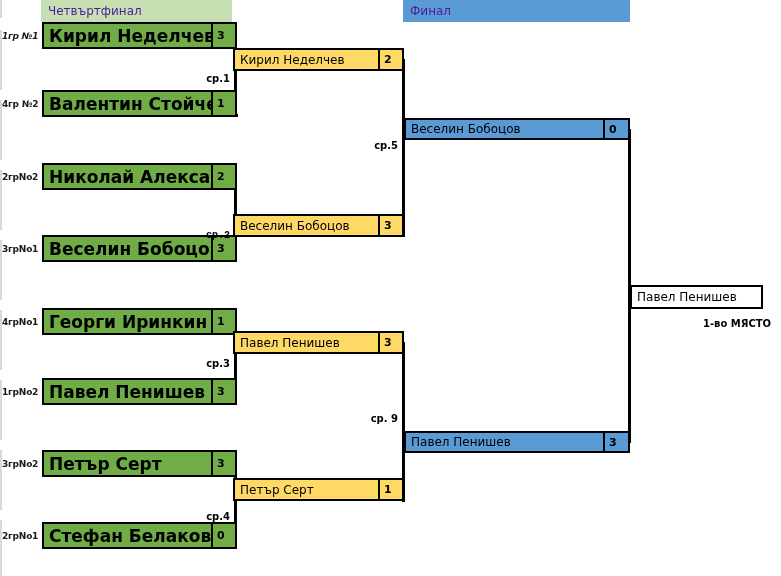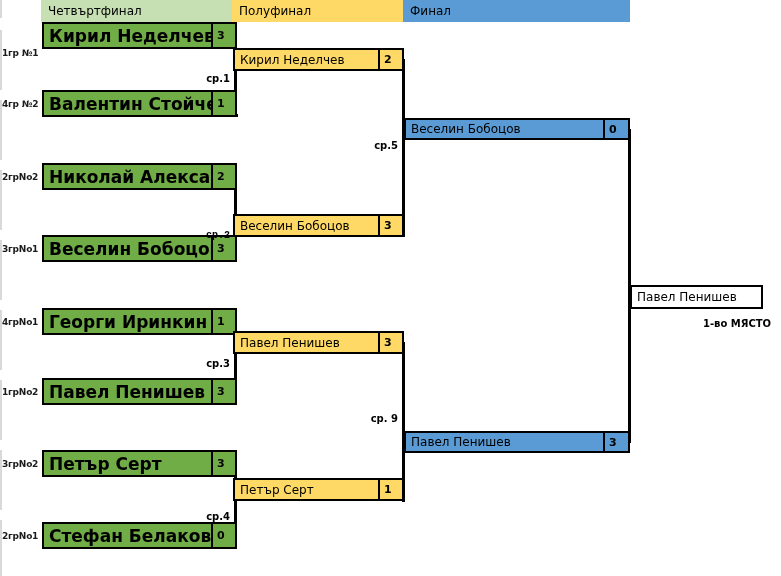--- a/index.html
+++ b/index.html
@@ -5,21 +5,21 @@
   html,body{margin:0;padding:0;}
   body{
     width:781px;height:576px;background:#ffffff;
     font-family:"DejaVu Sans","Liberation Sans",sans-serif;
     overflow:hidden;position:relative;
   }
   #bracket{position:absolute;left:0;top:0;width:781px;height:576px;}
 
   
   .hdr{position:absolute;top:0;height:22px;line-height:22px;
-       font-size:12px;color:#000000;padding-left:7px;box-sizing:border-box;
+       font-size:12px;color:#4c1d95;padding-left:7px;box-sizing:border-box;
        white-space:nowrap;overflow:hidden;}
   .hdr-qf{left:41px;width:191px;background:#c6e0b4;}
   .hdr-sf{left:232px;width:171px;background:#ffd966;}
   .hdr-f {left:403px;width:227px;background:#5b9bd5;}
 
   
   .seed{position:absolute;left:2px;width:38px;height:14px;line-height:14px;
         font-size:9px;font-weight:bold;color:#1a1a1a;text-align:left;
         white-space:nowrap;letter-spacing:-0.2px;}
 
@@ -75,38 +75,37 @@
   <div class="gutter" style="top:30px;height:60px;"></div>
   <div class="gutter" style="top:100px;height:60px;"></div>
   <div class="gutter" style="top:170px;height:60px;"></div>
   <div class="gutter" style="top:240px;height:60px;"></div>
   <div class="gutter" style="top:310px;height:60px;"></div>
   <div class="gutter" style="top:380px;height:60px;"></div>
   <div class="gutter" style="top:450px;height:60px;"></div>
   <div class="gutter" style="top:520px;height:56px;"></div>
 
   <div class="hdr hdr-qf">Четвъртфинал</div>
-  <div class="hdr hdr-sf">Полуфинал</div>
   <div class="hdr hdr-f">Финал</div>
 
   <div class="ln lnv" style="left:234px;top:35px;height:82px;"></div>
   <div class="ln lnh" style="left:234px;top:114px;width:4px;"></div>
 
   <div class="ln lnv" style="left:234px;top:176px;height:82px;"></div>
 
   <div class="ln lnv" style="left:234px;top:321px;height:80px;"></div>
 
   <div class="ln lnv" style="left:234px;top:463px;height:82px;"></div>
 
   <div class="ln lnv" style="left:402px;top:59px;height:178px;"></div>
   <div class="ln lnv" style="left:402px;top:342px;height:160px;"></div>
 
   <div class="ln lnv" style="left:628px;top:129px;height:314px;"></div>
 
-  <div class="seed" style="top:46px;">1гр №1</div>
+  <div class="seed" style="top:29px;font-style:italic;">1гр №1</div>
   <div class="cell qf" style="top:22px;">
     <span class="nm">Кирил Неделчев</span>
     <span class="sc">3</span>
   </div>
 
   <div class="seed" style="top:97px;">4гр №2</div>
   <div class="cell qf" style="top:90px;">
     <span class="nm">Валентин Стойчев</span>
     <span class="sc">1</span>
   </div>

